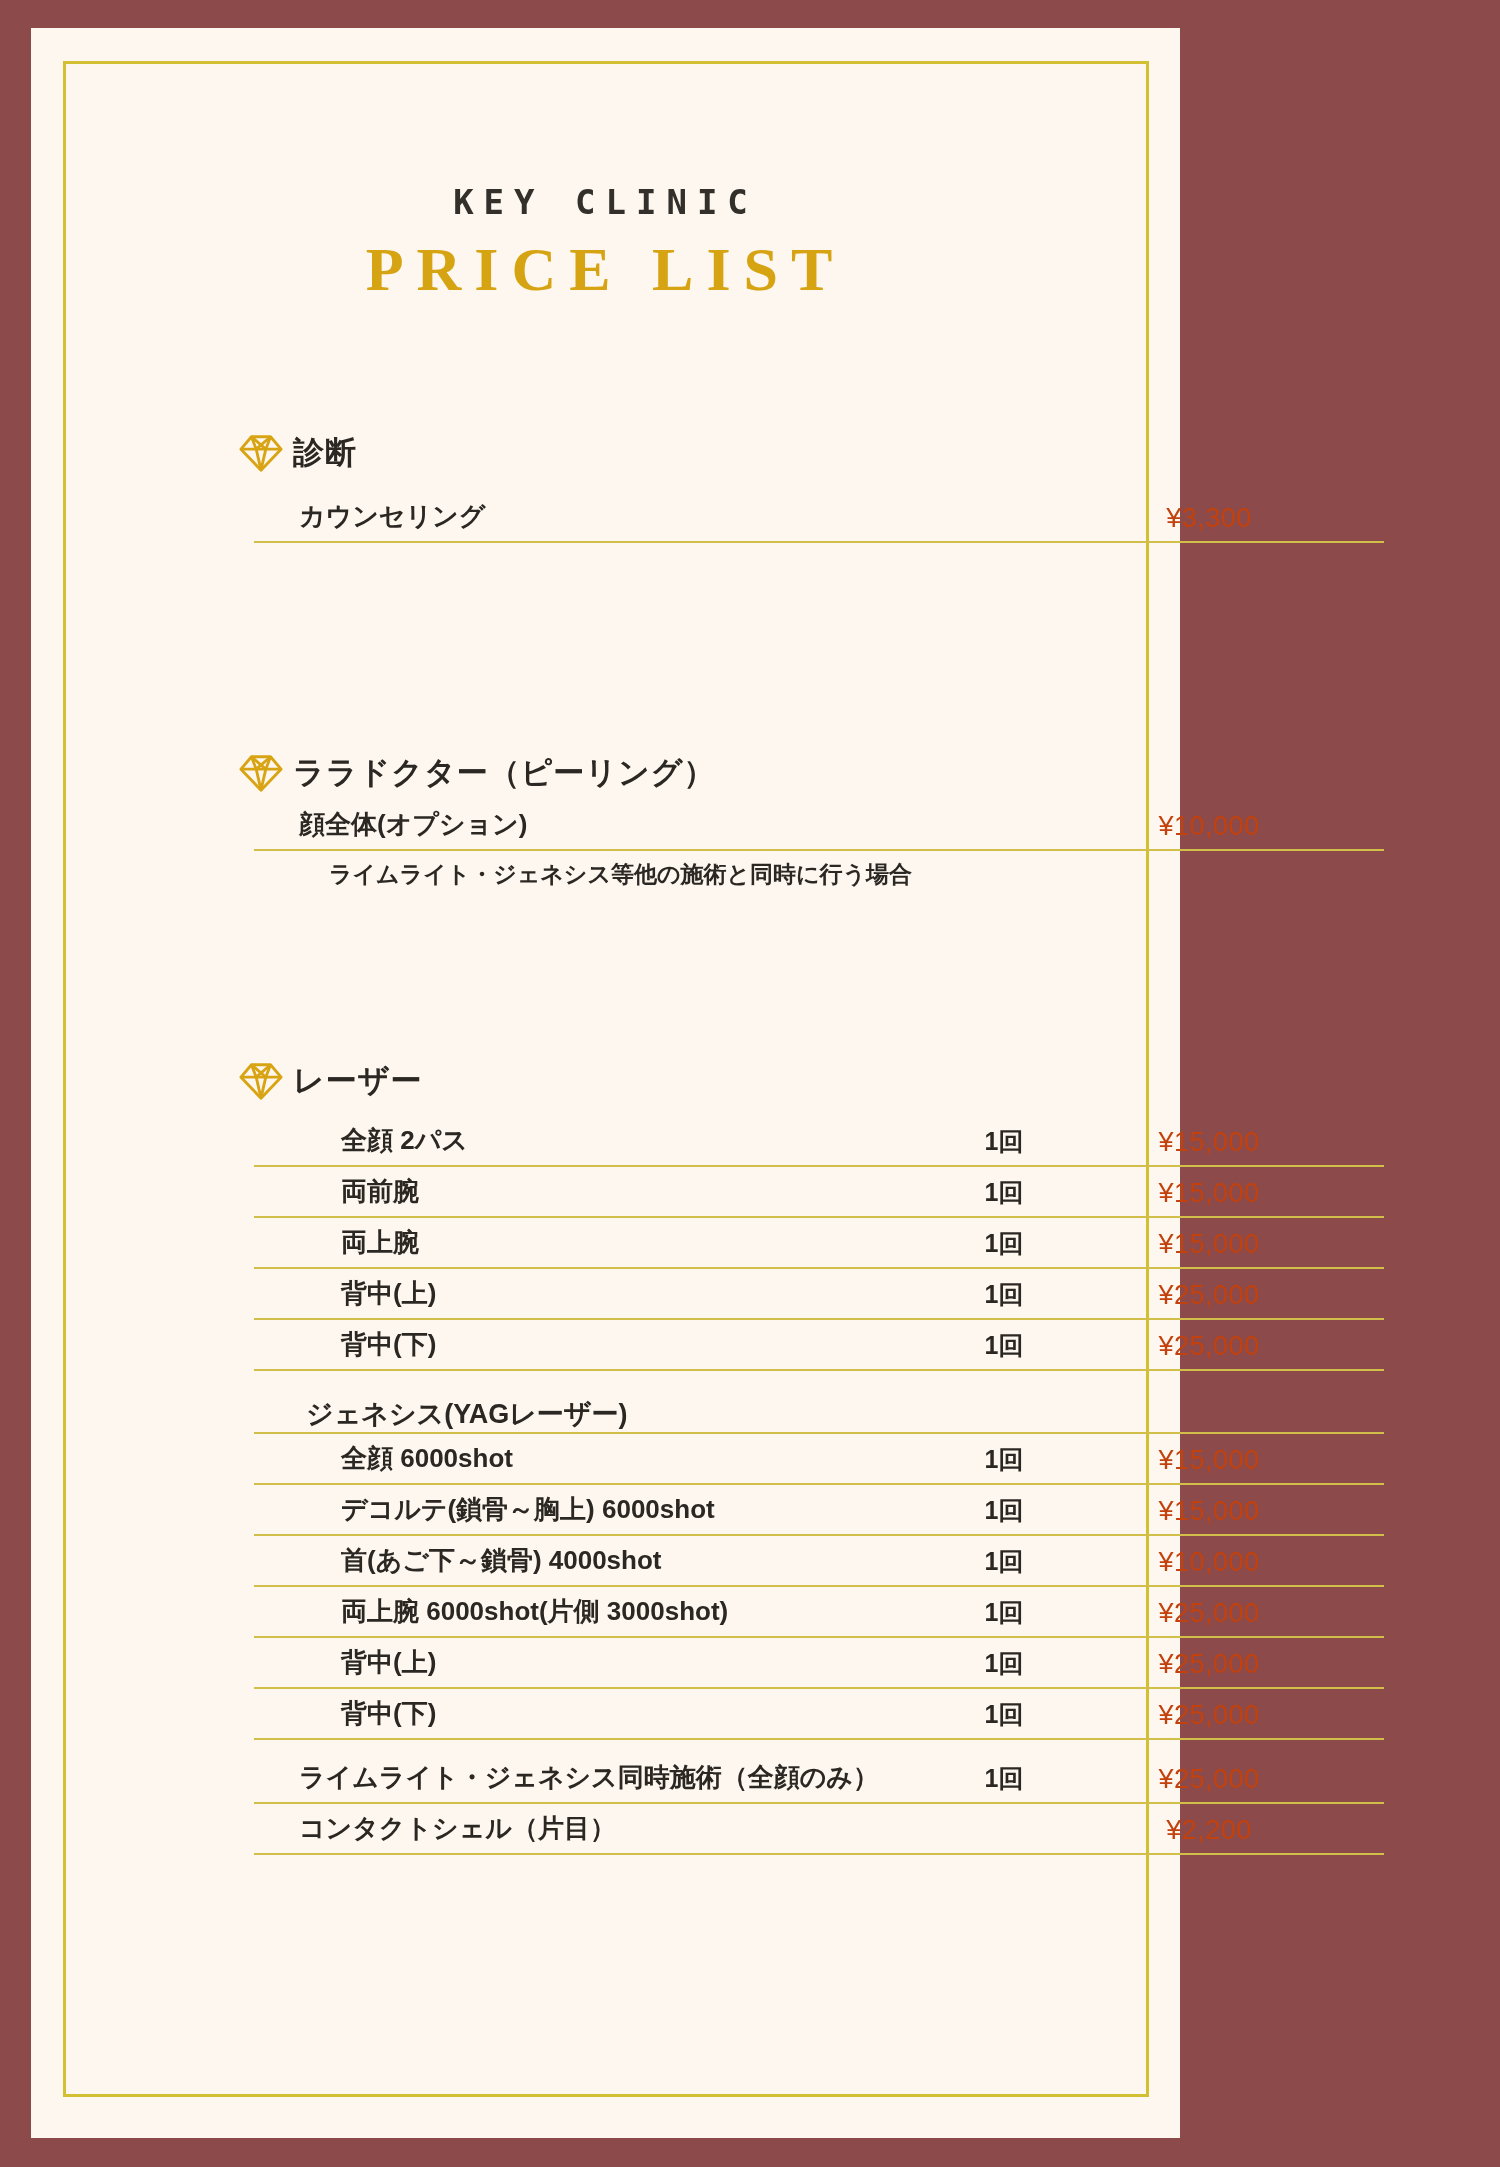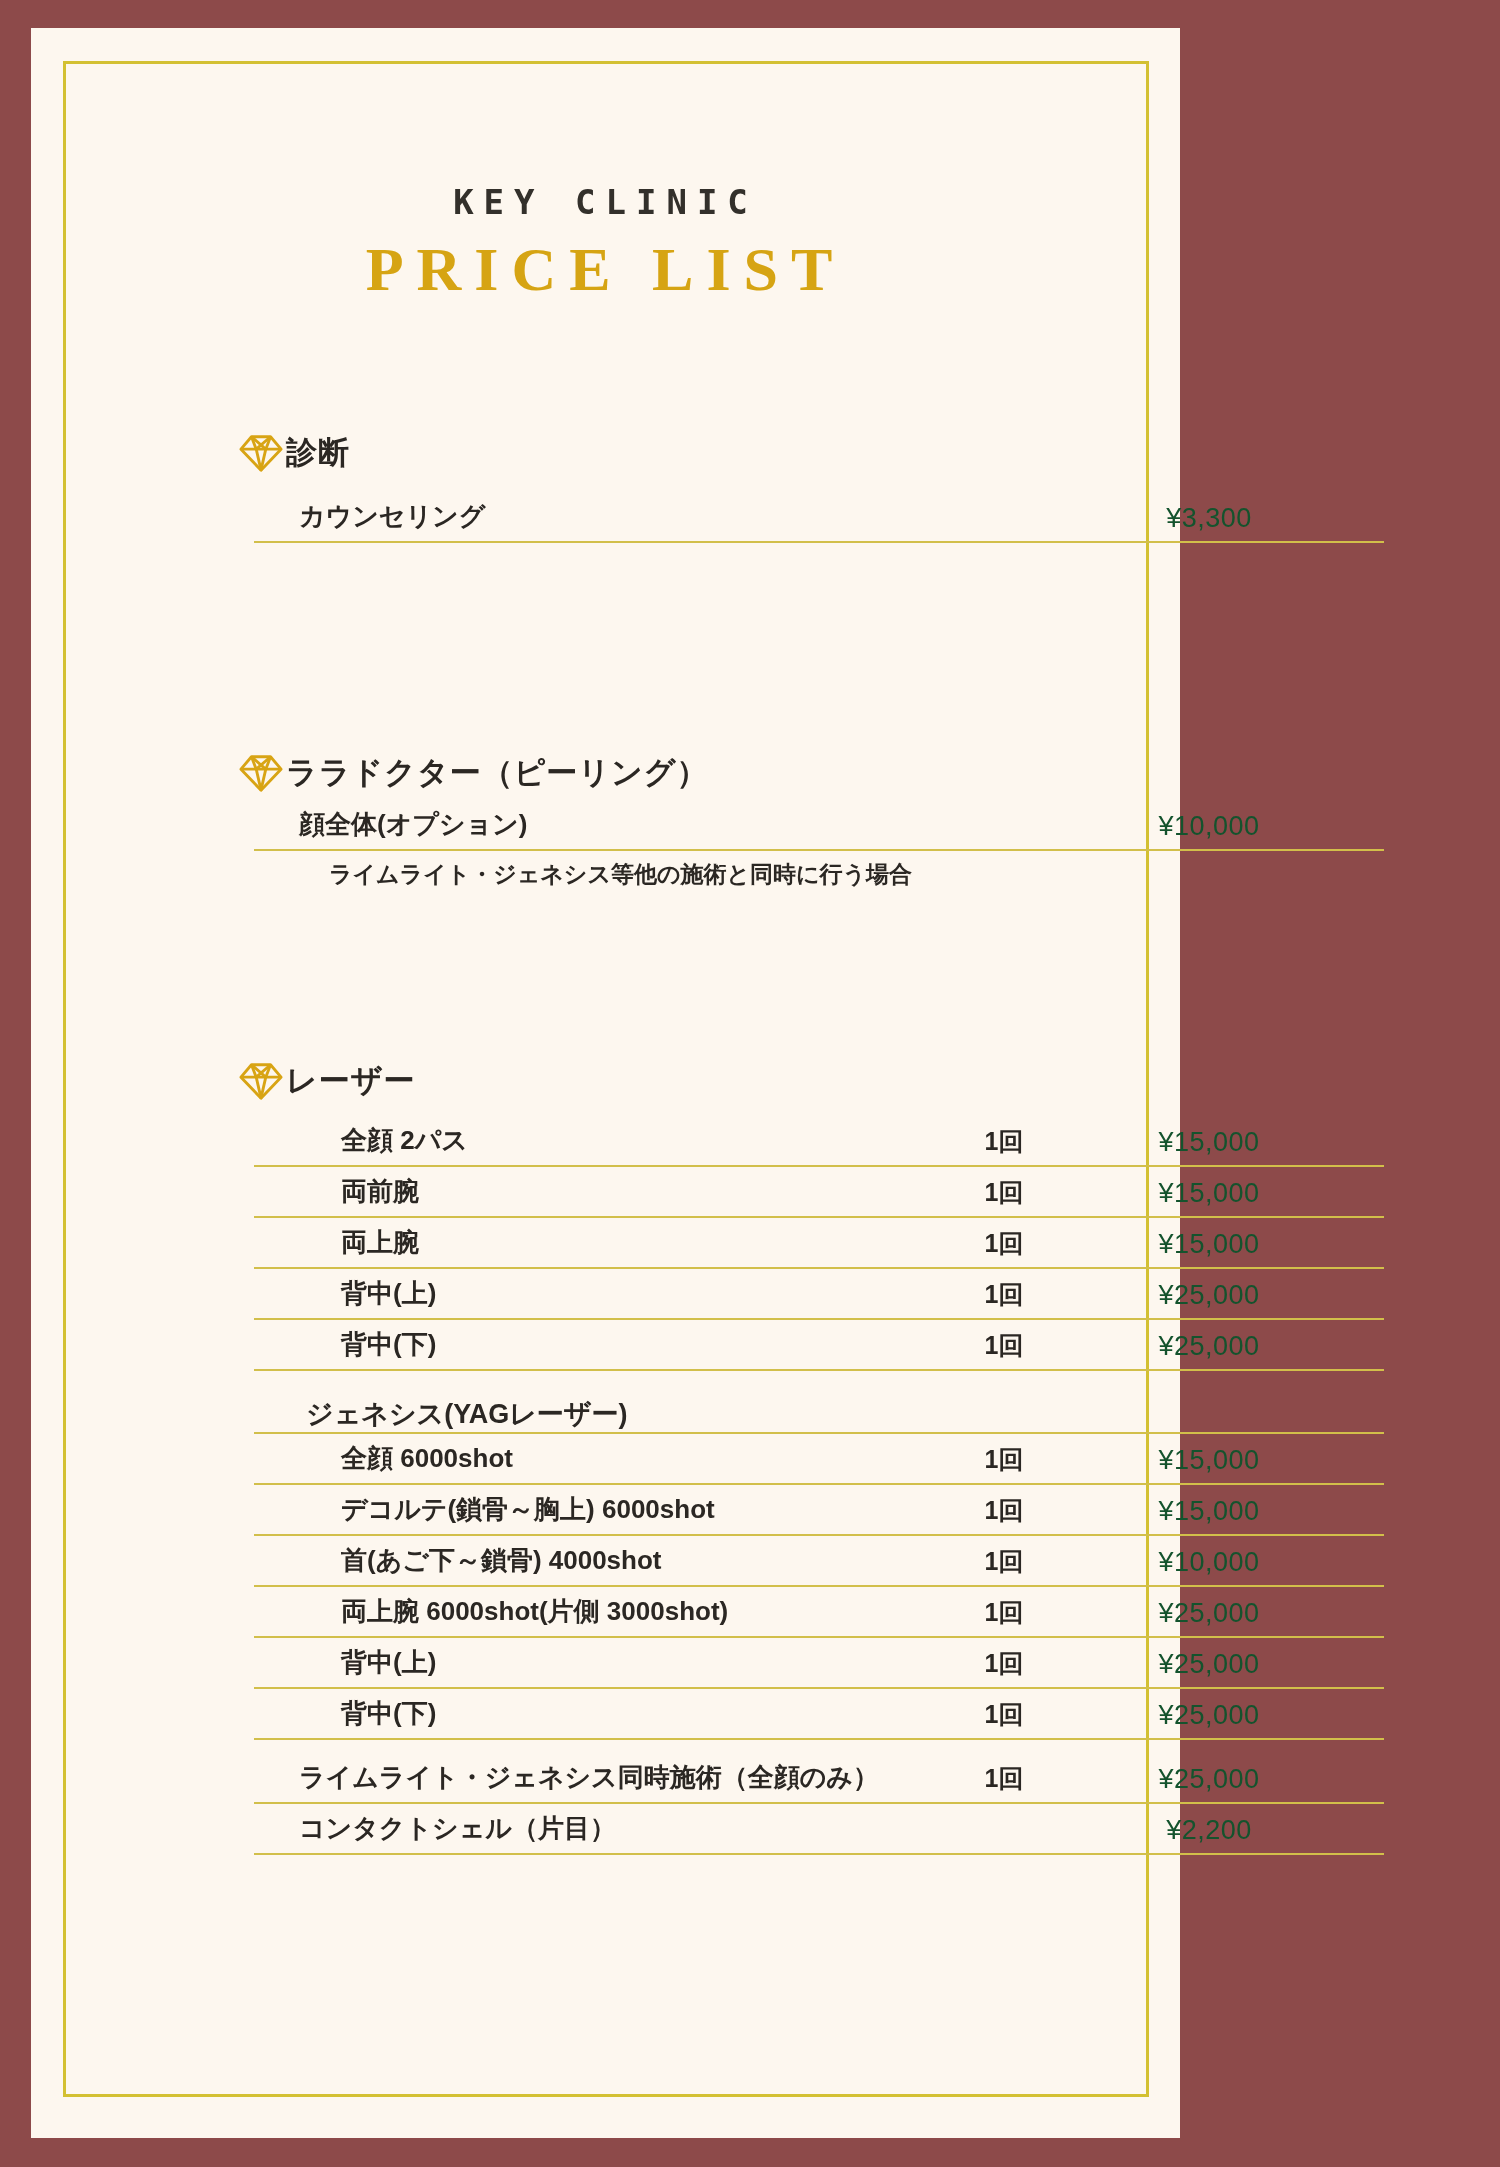--- a/index.html
+++ b/index.html
@@ -20,42 +20,42 @@
     position:absolute; top:154px; left:0; width:100%;
     text-align:center; font-family:"DejaVu Sans Mono", monospace;
     font-size:34px; font-weight:600; letter-spacing:10px; color:#33302b;
   }
   .page-title {
     position:absolute; top:206px; left:0; width:100%;
     text-align:center; font-family:Liberation Serif, serif;
     font-size:62px; font-weight:800; letter-spacing:13px; color:#d6a413;
   }
   .sec-head {
-    position:absolute; left:207px; display:flex; align-items:center; gap:2px;
+    position:absolute; left:207px; display:flex; align-items:center; gap:9px;
   }
   .sec-title { font-size:31px; font-weight:bold; color:#2b2723; letter-spacing:1px; }
   .gem { width:46px; height:42px; display:block; }
   .rows { position:absolute; left:223px; width:1130px; }
   .row {
     position:relative; box-sizing:border-box;
     height:51px; border-bottom:2px solid #d2bf4a;
     display:flex; align-items:flex-end; padding-bottom:7px;
   }
   .row.tall { height:57px; }
   .row.taller { height:53px; }
   .lbl { font-size:26px; font-weight:bold; color:#2b2723; white-space:nowrap; }
   .lvl1 .lbl { margin-left:45px;margin-top:7px; }
   .lvl2 .lbl { margin-left:87px; }
   .cnt {
     position:absolute; left:680px; width:140px; bottom:7px;
     text-align:center; font-size:25px; font-weight:bold; color:#2b2723;
   }
   .prc {
     position:absolute; left:830px; width:250px; bottom:7px;
-    text-align:center; font-size:27px; font-weight:500; color:#14532d;
+    text-align:center; font-size:27px; font-weight:500; color:#c2410c;
     letter-spacing:0.5px;
   }
   .subhead {
     box-sizing:border-box; height:39px; border-bottom:2px solid #d2bf4a;
     padding-left:52px; font-size:27px; font-weight:bold; color:#2b2723;
     display:flex; align-items:flex-end; white-space:nowrap;
   }
   .subhead.second { margin-top:24px; }
   .note {
     margin:8px 0 0 75px; font-size:23px; font-weight:bold; color:#2b2723;

